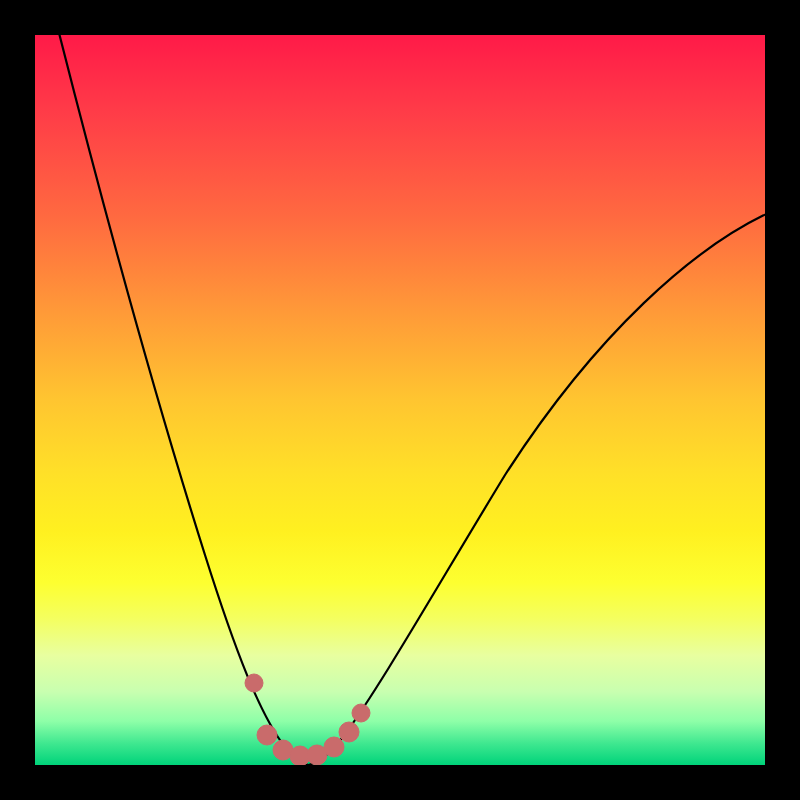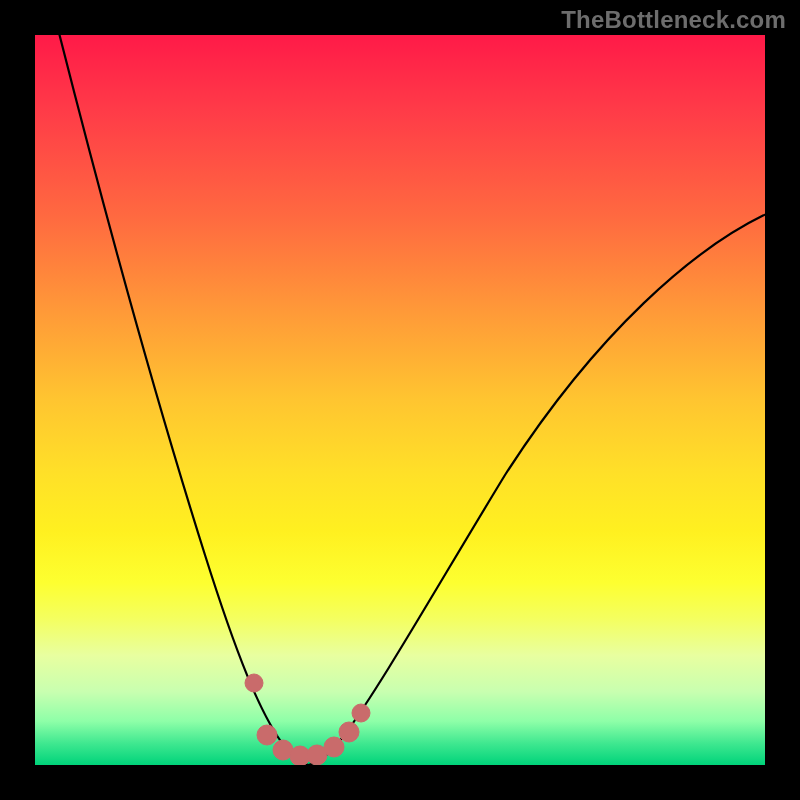--- a/index.html
+++ b/index.html
@@ -60,21 +60,20 @@
     font-weight: 600;
     color: #6d6d6d;
     letter-spacing: 0.2px;
   }
 </style>
 </head>
 <body>
 
 <div class="frame">
 
-  <div class="watermark">TheBottleneck.com</div>
 
   <div class="plot">
     <div class="gradient"></div>
 
     <svg class="curves" viewBox="0 0 730 730" preserveAspectRatio="none">
 
       <path d="M 22 -10
                C 60 140, 110 330, 170 520
                C 200 615, 225 680, 250 712
                C 258 722, 266 728, 273 730" fill="none" stroke="#000" stroke-width="2.2" stroke-linecap="round"></path>

